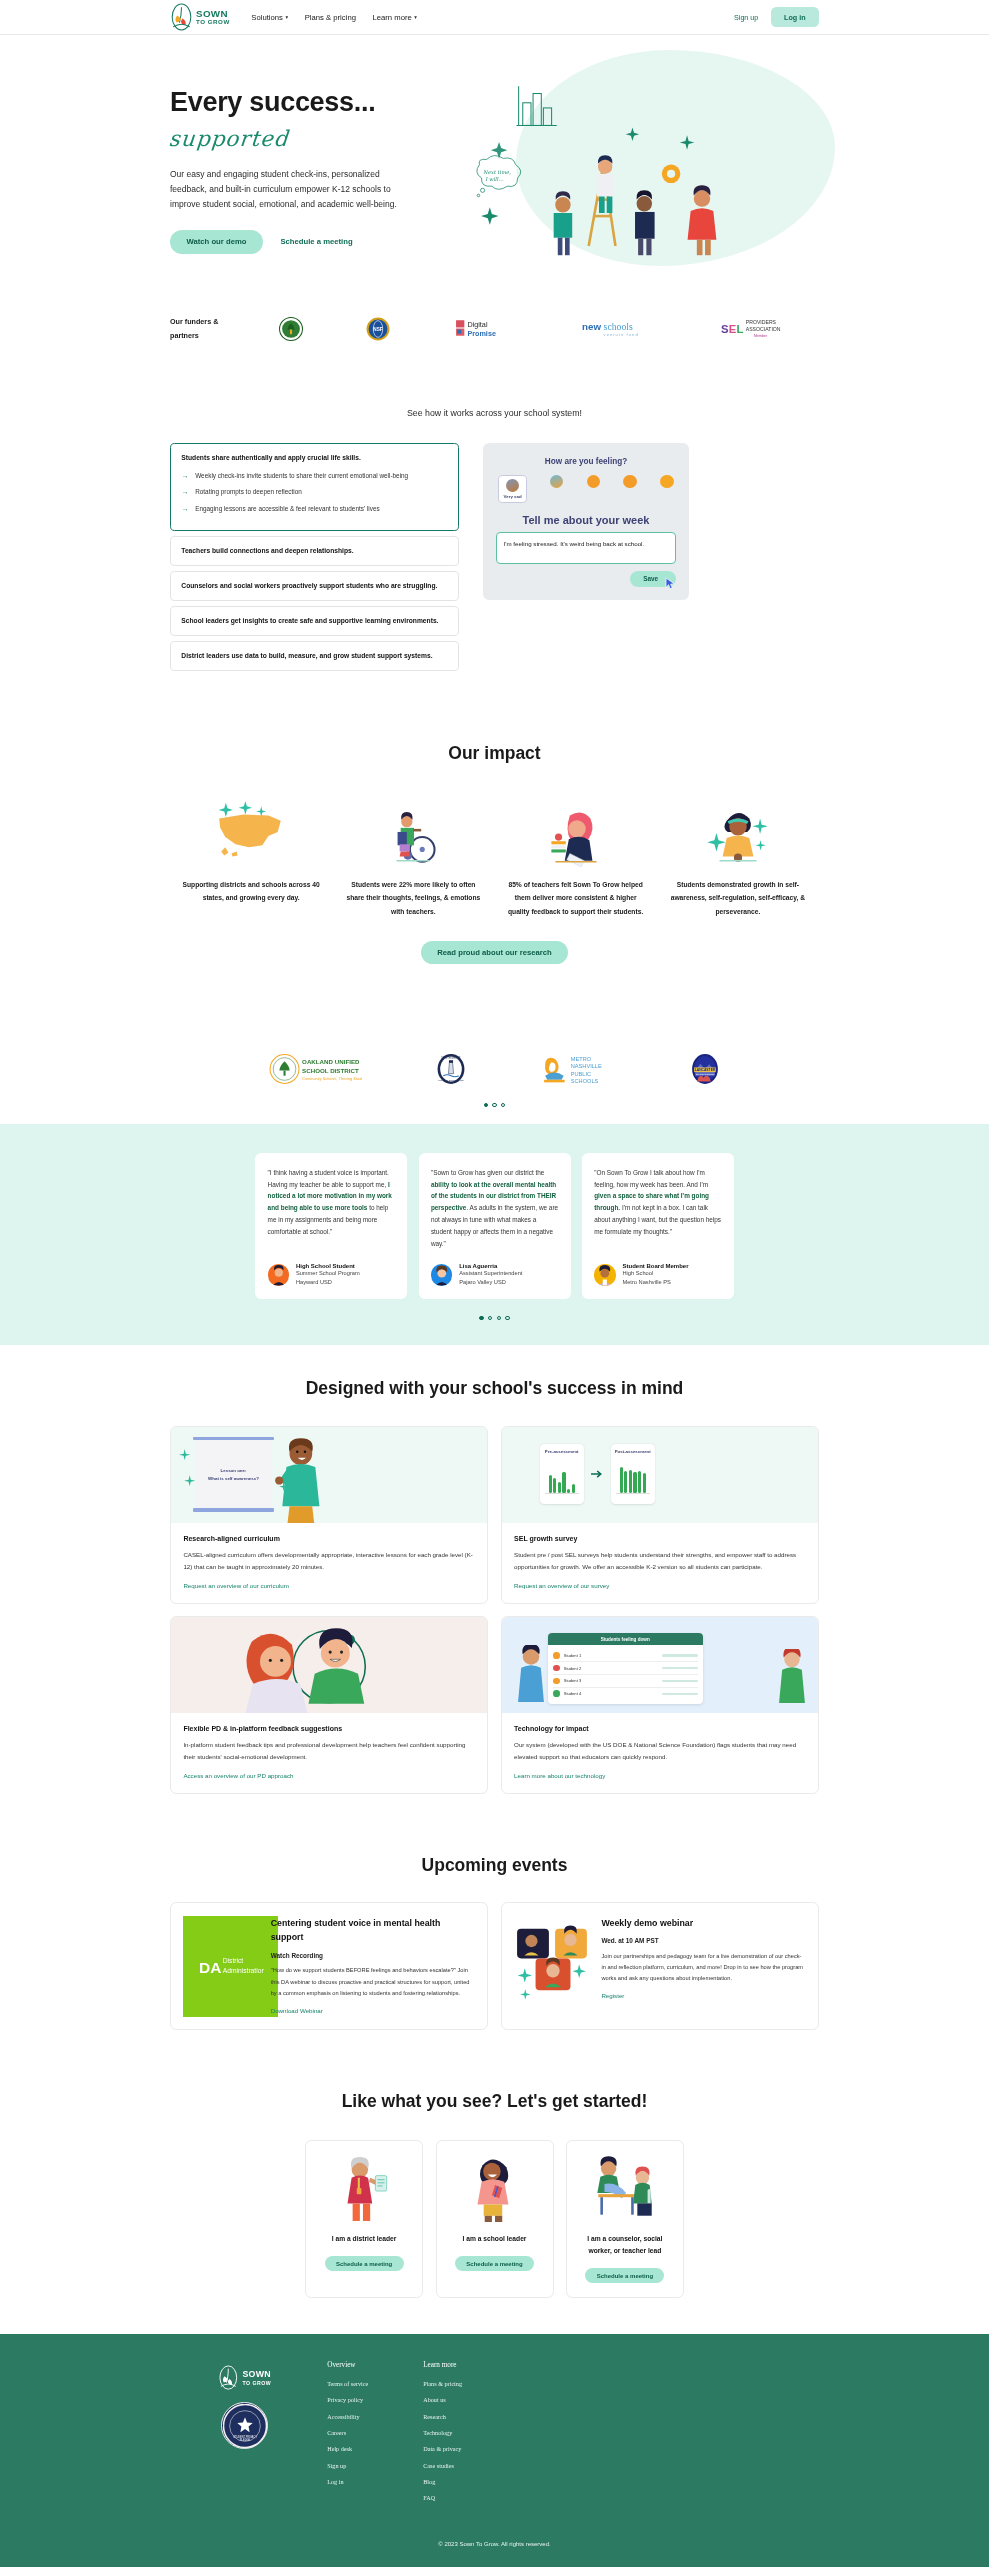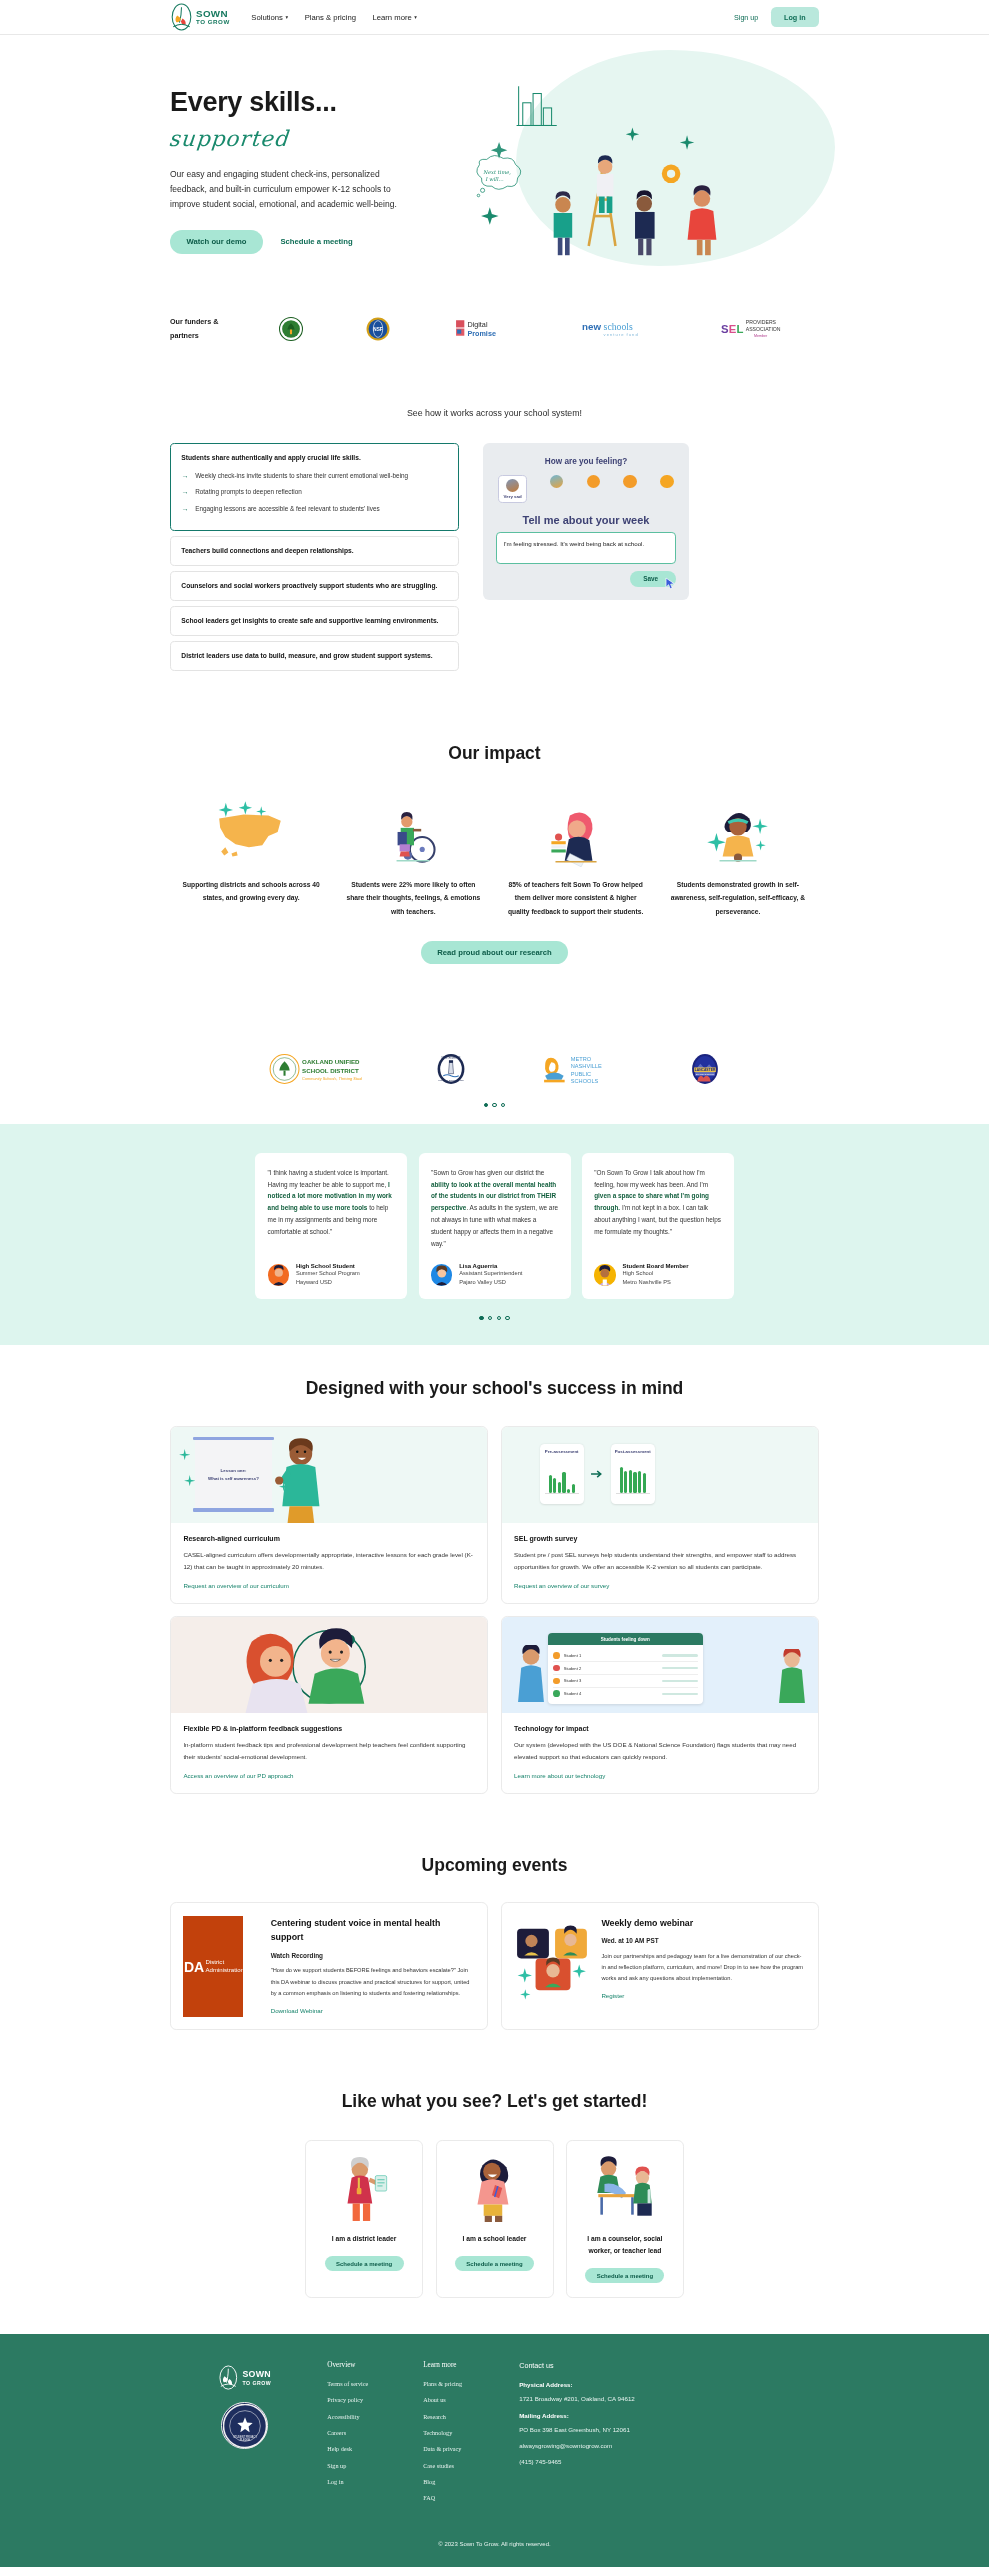--- a/index.html
+++ b/index.html
@@ -163,21 +163,21 @@
   }
   .assess-lbl { font-size: 4.4px; font-weight: 700; color: #3e4274; text-align: center; margin-top: 5.7px; }
   .bars { display: flex; align-items: flex-end; justify-content: center; gap: 1.5px; height: 34px; margin-top: 4.1px; }
   .bar { width: 3.1px; background: #34a853; border-radius: 1.5px; }
 
   
   .events { padding: 30px 0 31px; }
   .egrid { display: flex; gap: 12.4px; margin-top: 26px; }
   .ecard { flex: 1; border: 0.5px solid #eaeaea; border-radius: 6.2px; padding: 12.4px; display: flex; gap: 10.3px; background: #fff; }
   .ecard-art { width: 77px; flex: 0 0 77px; }
-  .da-logo { width: 60px; height: 101px; background: #c2410c; display: flex; align-items: center; justify-content: center; }
+  .da-logo { width: 95px; height: 101px; background: #84cc16; display: flex; align-items: center; justify-content: center; }
   .ecard-title { font-size: 8.8px; font-weight: 800; color: #111; line-height: 1.65; }
   .ecard-meta { font-size: 6.4px; font-weight: 700; color: #222; margin-top: 7.2px; }
   .ecard-desc { font-size: 5.7px; color: #333; line-height: 2.0; margin-top: 6.2px; }
   .ecard-link { font-size: 6.2px; color: #15826a; margin-top: 7.2px; display: inline-block; cursor: pointer; }
 
   
   .roles { padding: 30px 0 36px; }
   .rgrid { display: flex; gap: 12.4px; justify-content: center; margin-top: 28px; }
   .rcard {
     width: 118px; border: 0.5px solid #eaeaea; border-radius: 6.2px; background: #fff;
@@ -247,21 +247,21 @@
     <div class="nav-right">
       <div class="signup-btn">Sign up</div>
       <div class="login-btn">Log in</div>
     </div>
   </div>
 </header>
 
 <section class="hero">
   <div class="hero-inner">
     <div class="hero-left">
-      <h1 class="hero-title">Every skills...</h1>
+      <h1 class="hero-title">Every success...</h1>
       <div class="hero-script">supported</div>
       <p class="hero-sub">Our easy and engaging student check-ins, personalized feedback, and built-in curriculum empower K-12 schools to improve student social, emotional, and academic well-being.</p>
       <div class="hero-cta">
         <button class="btn-primary">Watch our demo</button>
         <span class="btn-link">Schedule a meeting</span>
       </div>
     </div>
     <div class="hero-art">
       <div class="blob"></div>
       <svg class="ha" style="left:10.3px; top:5.2px;" width="330" height="206" viewBox="0 0 640 400">
@@ -1004,26 +1004,17 @@
         <h4>Learn more</h4>
         <a>Plans &amp; pricing</a>
         <a>About us</a>
         <a>Research</a>
         <a>Technology</a>
         <a>Data &amp; privacy</a>
         <a>Case studies</a>
         <a>Blog</a>
         <a>FAQ</a>
       </div>
-      <div class="f-contact">
-        <h4>Contact us</h4>
-        <div class="f-strong">Physical Address:</div>
-        <div class="f-line">1721 Broadway #201, Oakland, CA 94612</div>
-        <div class="f-strong">Mailing Address:</div>
-        <div class="f-line">PO Box 398 East Greenbush, NY 12061</div>
-        <div class="f-line">alwaysgrowing@sowntogrow.com</div>
-        <div class="f-line">(415) 745-9465</div>
-      </div>
     </div>
   </div>
   <div class="f-copy">© 2023 Sown To Grow. All rights reserved.</div>
 </footer>
 
 
 </body></html>

